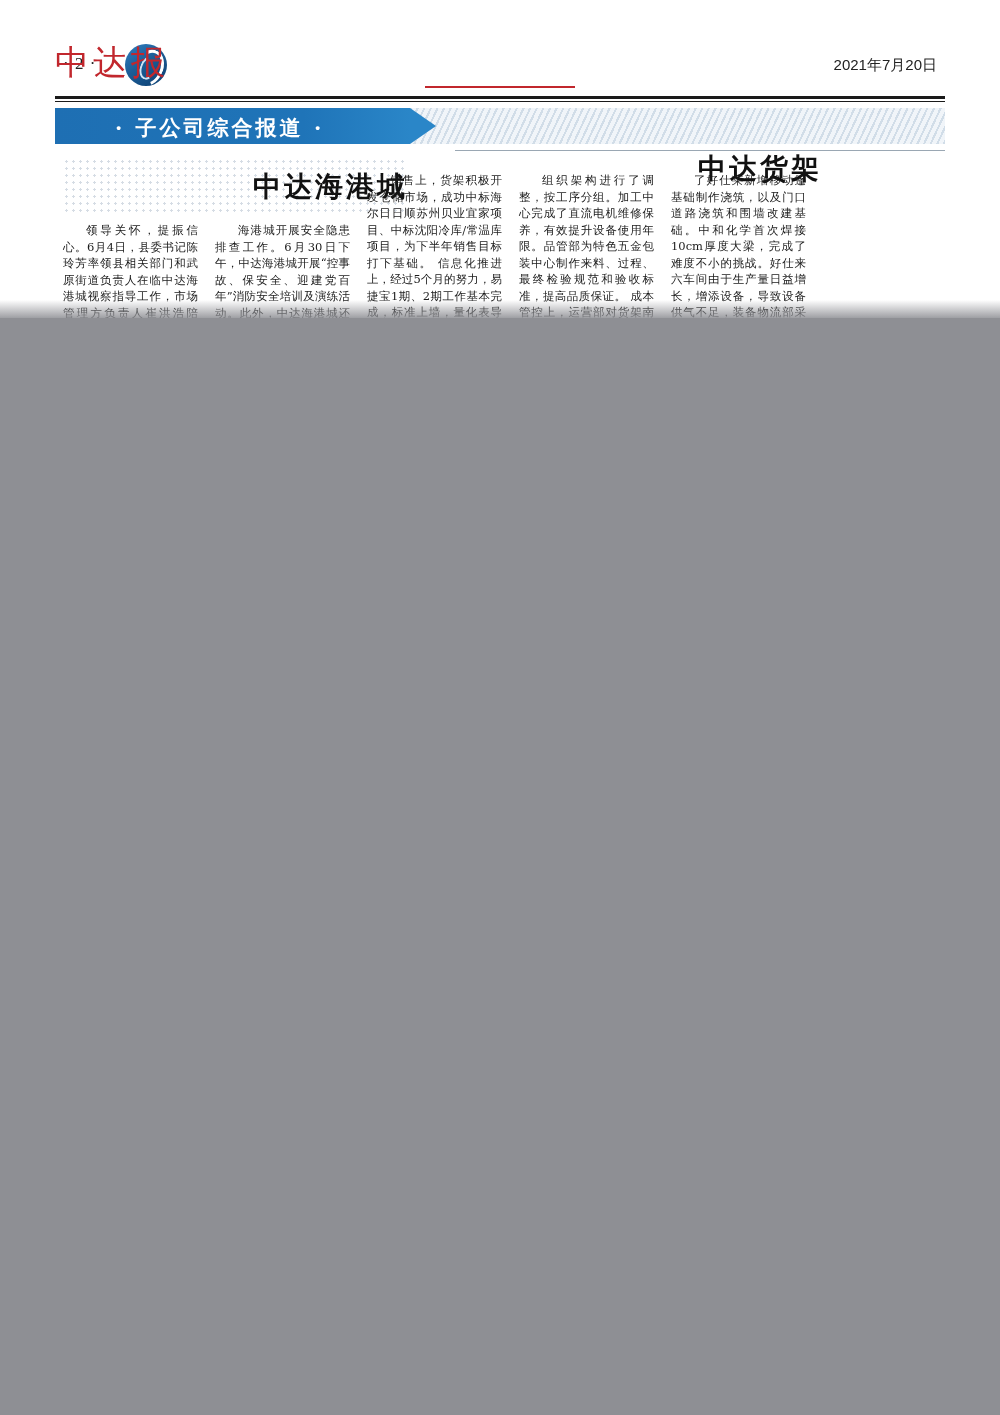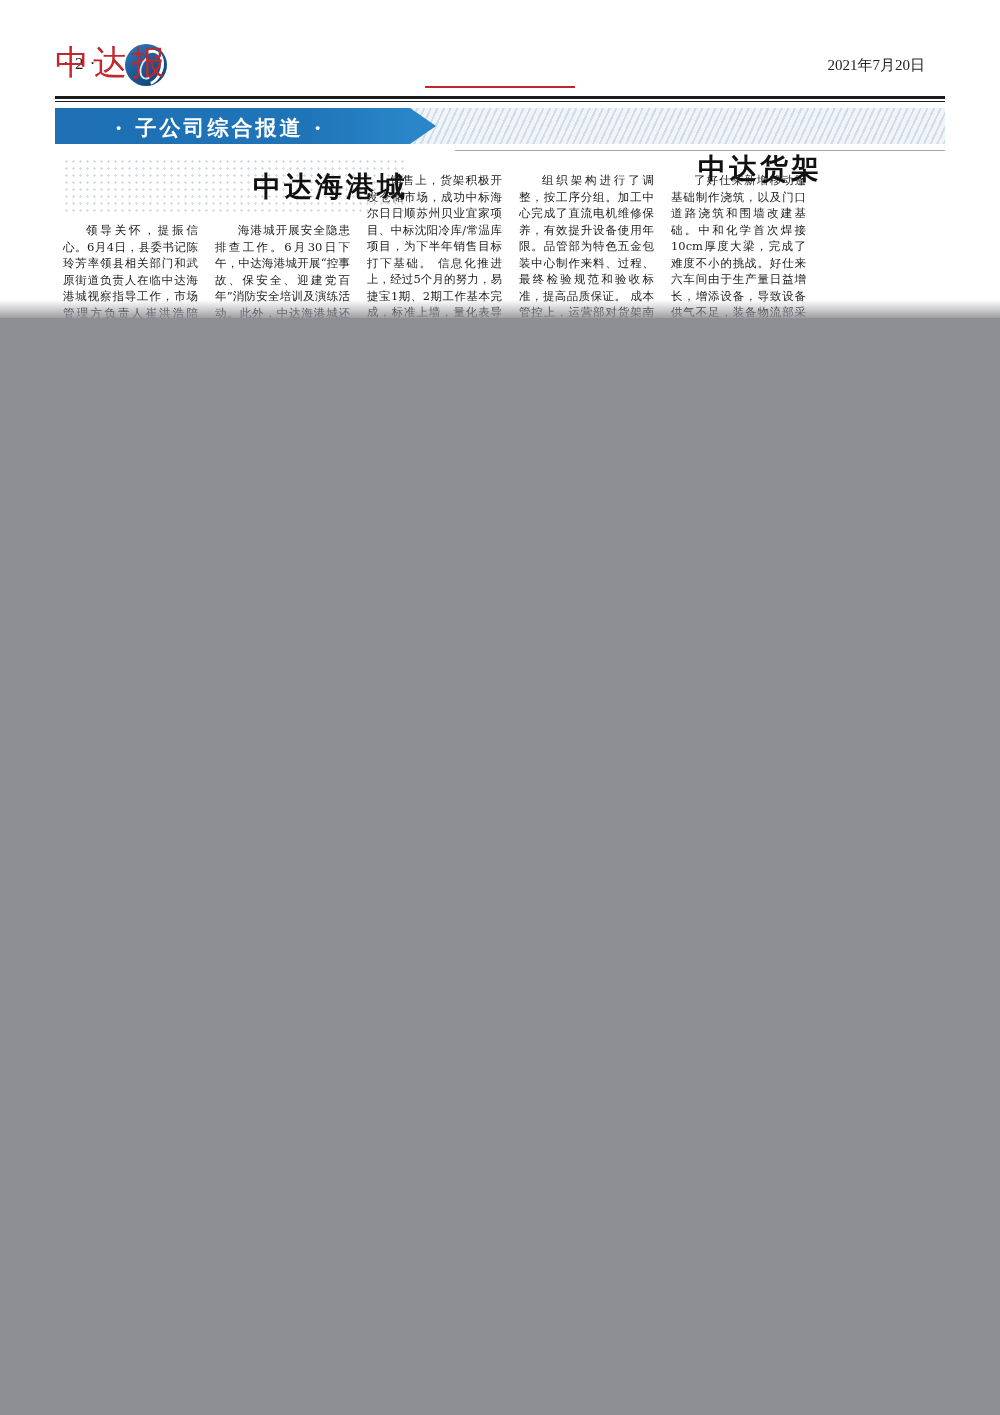--- a/index.html
+++ b/index.html
@@ -104,25 +104,25 @@
     position: absolute;
     left: 50%;
     transform: translateX(-50%);
     top: 52px;
     width: 150px;
     height: 2px;
     background: #c1272d;
   }
   .issue-date {
     position: absolute;
-    right: 20px;
+    right: 8px;
     top: 22px;
     font-size: 15px;
     color: #222;
-    font-family: Liberation Serif, serif;
+    font-family: Liberation Sans, sans-serif;
   }
 
   .masthead-rule {
     position: absolute;
     left: 55px;
     top: 96px;
     width: 890px;
     height: 3px;
     background: #1a1a1a;
   }

